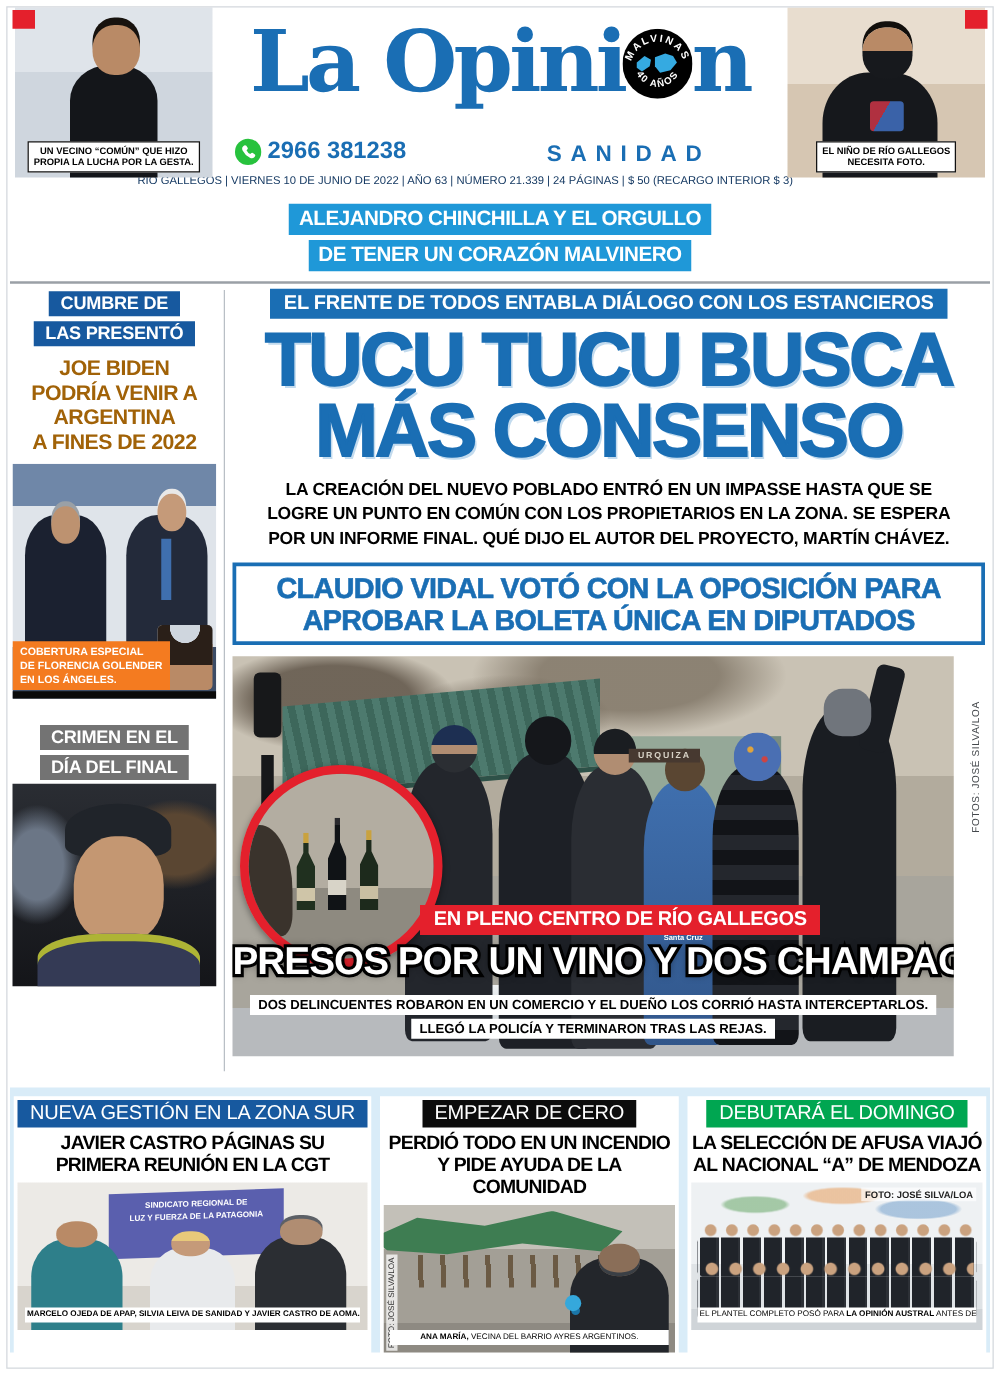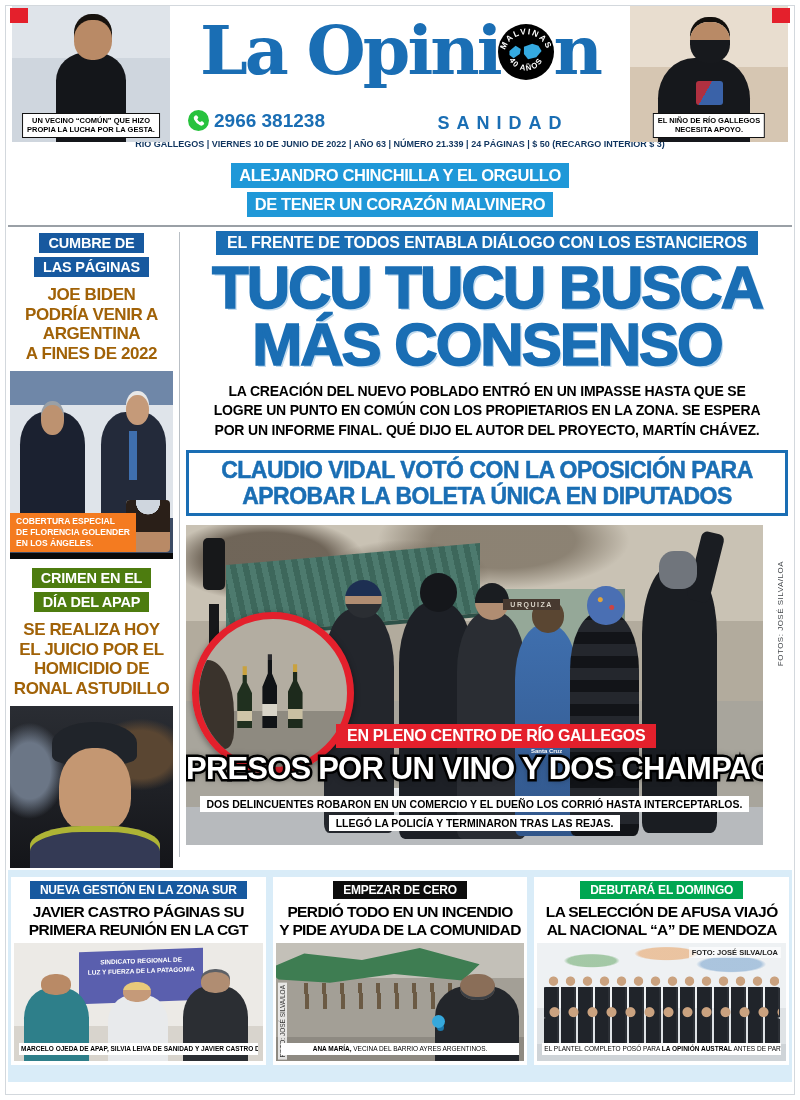--- a/index.html
+++ b/index.html
@@ -18,40 +18,40 @@
   .suit-man{position:absolute;left:28%;top:34%;width:44%;height:70%;background:#14161a;border-radius:45% 45% 0 0/30% 30% 0 0;}
   .suit-head{position:absolute;left:39%;top:10%;width:24%;height:30%;background:#b98a66;border-radius:46%;box-shadow:0 -6px 0 0 #17120e;}
   .boy-body{position:absolute;left:18%;top:38%;width:58%;height:66%;background:#16181c;border-radius:40% 40% 10% 10%/45% 45% 0 0;}
   .boy-head{position:absolute;left:38%;top:12%;width:25%;height:30%;background:linear-gradient(#b98a66 0 45%,#17191d 45%);border-radius:46%;box-shadow:0 -5px 0 0 #120f0c;}
   .boy-logo{position:absolute;left:42%;top:55%;width:17%;height:18%;background:linear-gradient(120deg,#b03040 0 40%,#3a62a8 40%);border-radius:3px;}
   .mh-cap{position:absolute;left:50%;transform:translateX(-50%);bottom:4px;background:#fff;border:1px solid #111;
           font-size:7.5px;font-weight:bold;text-align:center;line-height:1.3;padding:2px 4px;color:#000;width:max-content;max-width:150px;}
   .logo{position:absolute;left:180px;top:16px;width:440px;text-align:center;color:#1a6eb4;z-index:4;}
   .logo-text{font-family:"DejaVu Serif","Liberation Serif",serif;font-weight:bold;font-size:68px;line-height:1;letter-spacing:-3px;white-space:nowrap;margin-top:28px;}
   .badge{display:inline-block;vertical-align:-6px;margin:0 -1px;}
-  .phone{position:absolute;left:188px;top:110px;display:flex;align-items:flex-start;gap:5px;color:#1a6eb4;font-weight:bold;font-size:19px;letter-spacing:0;z-index:4;}
+  .phone{position:absolute;left:188px;top:110px;display:flex;align-items:center;gap:5px;color:#1a6eb4;font-weight:bold;font-size:19px;letter-spacing:0;z-index:4;}
   .wa{width:21px;height:21px;border-radius:50%;background:#27c23d;display:inline-flex;align-items:center;justify-content:center;}
   .austral{position:absolute;left:398px;top:113px;width:210px;text-align:center;color:#1a6eb4;font-weight:bold;font-size:18px;letter-spacing:7px;z-index:4;}
-  .dateline{position:absolute;left:110px;right:110px;top:139px;text-align:center;font-size:9px;font-weight:bold;color:#10355f;z-index:4;white-space:nowrap;}
+  .dateline{position:absolute;left:110px;right:110px;top:139px;text-align:left;font-size:9px;font-weight:normal;color:#10355f;z-index:4;white-space:nowrap;}
 
   
   .teasers{position:absolute;top:163px;left:10px;right:10px;display:flex;gap:10px;z-index:4;}
   .tcol{flex:1;text-align:center;}
   .tline{display:inline-block;color:#fff;font-weight:800;padding:3px 8px;margin-bottom:4px;letter-spacing:-0.4px;white-space:nowrap;}
   .tline.cyan{background:#1f98d8;font-size:16.5px;}
   .tline.green{background:#00a651;font-size:15px;}
   .rule{position:absolute;top:225px;left:8px;right:8px;height:2px;background:#9aa0a6;}
 
   
   .sidebar{position:absolute;left:10px;top:232px;width:163px;text-align:center;z-index:3;}
   .vdiv{position:absolute;left:179px;top:232px;width:1px;height:625px;background:#b9bfc5;}
   .kbox{display:inline-block;color:#fff;font-weight:800;font-size:14.5px;padding:2px 9px;margin:1px 4px 3px;letter-spacing:-0.2px;}
-  .kbox.navy{background:#17599f;} .kbox.red{background:#4d7c0f;}
+  .kbox.navy{background:#17599f;} .kbox.red{background:#737373;}
   .side-head{font-weight:800;font-size:17px;line-height:1.16;color:#a16207;letter-spacing:-0.4px;margin:5px 0 7px;}
-  .side-photo{position:relative;width:100%;height:188px;overflow:hidden;margin-bottom:8px;}
+  .side-photo{position:relative;width:100%;height:188px;overflow:hidden;margin-bottom:20px;}
   .biden-bg{position:absolute;inset:0;background:linear-gradient(#6f87a8 0 18%,#dfe4ea 18% 78%,#3c4c66 78%);}
   .bfig{position:absolute;bottom:6%;width:40%;height:72%;background:#1b2130;border-radius:38% 38% 0 0/24% 24% 0 0;}
   .bfig.a{left:6%;} .bfig.b{right:4%;background:#232a3a;}
   .bhead{position:absolute;width:14%;height:16%;border-radius:48%;}
   .bhead.a{left:19%;top:18%;background:#bd9270;box-shadow:0 -4px 0 0 #9aa0a6;}
   .bhead.b{right:15%;top:13%;background:#c59a79;box-shadow:0 -4px 0 0 #e8e8e8;}
   .btie{position:absolute;right:22%;top:32%;width:5%;height:26%;background:#3f6fae;}
   .ocap{position:absolute;left:0;bottom:7px;background:#f47b20;color:#fff;text-align:left;
         font-size:8.5px;font-weight:bold;line-height:1.3;padding:3px 6px;z-index:2;}
   .avatar{position:absolute;right:3px;bottom:7px;width:44px;height:52px;background:linear-gradient(#cfd6de 0 30%,#b98a66 30%);border-radius:4px;overflow:hidden;z-index:1;}
@@ -123,21 +123,21 @@
             font-size:8px;color:#44484c;letter-spacing:0.5px;}
   .credit-v2{position:absolute;left:2px;top:34%;writing-mode:vertical-rl;transform:rotate(180deg);
             font-size:6.5px;color:#333;background:rgba(255,255,255,.75);padding:2px 1px;z-index:3;}
 
   .court-bar{margin-top:9px;background:#1a6eb4;color:#fff;font-weight:800;font-size:16.5px;letter-spacing:-0.4px;padding:5px 0 6px;text-align:center;white-space:nowrap;}
 
   
   .bottom{position:absolute;left:8px;right:8px;top:870px;height:212px;background:#d9ecf8;z-index:2;padding-top:7px;box-sizing:border-box;}
   .cols{display:flex;gap:7px;padding:0 3px;}
   .col{flex:1;background:#fff;padding:3px 3px 4px;text-align:center;box-sizing:border-box;}
-  .col-kick{display:inline-block;color:#fff;font-weight:700;font-size:12px;padding:2px 10px;letter-spacing:-0.2px;white-space:nowrap;}
+  .col-kick{display:inline-block;color:#fff;font-weight:400;font-size:16px;padding:2px 10px;letter-spacing:-0.2px;white-space:nowrap;}
   .bg-navy{background:#17599f;} .bg-black{background:#0c0c0c;text-align:center;} .bg-green{background:#00a651;}
   .col-head{font-weight:800;font-size:15.5px;line-height:1.14;letter-spacing:-0.6px;color:#000;margin:4px 0 5px;}
   .col-photo{position:relative;height:118px;overflow:hidden;}
   .cp1{background:linear-gradient(#eceae6 0 70%,#d8d4cd 70%);}
   .banner{position:absolute;left:26%;top:6%;width:50%;height:44%;background:#5a5fae;transform:skewY(-2deg);
           color:#fff;font-weight:bold;font-size:6.5px;line-height:1.5;padding-top:6px;box-sizing:border-box;}
   .p1a{position:absolute;left:4%;bottom:-2%;width:26%;height:64%;background:#2e7f8a;border-radius:40% 40% 0 0;}
   .p1a-h{position:absolute;left:11%;bottom:56%;width:12%;height:18%;background:#b98a66;border-radius:46%;}
   .p1b{position:absolute;left:38%;bottom:-2%;width:24%;height:58%;background:#e8eaec;border-radius:40% 40% 0 0;}
   .p1b-h{position:absolute;left:44%;bottom:50%;width:11%;height:17%;background:linear-gradient(#e8c97a 0 40%,#c59a79 40%);border-radius:46%;}
@@ -177,21 +177,21 @@
     <div class="suit-head"></div>
     <div class="mh-cap pre">UN VECINO “COMÚN” QUE HIZO
 PROPIA LA LUCHA POR LA GESTA.</div>
   </div>
 
   <div class="mh-photo r">
     <div class="boy-body"></div>
     <div class="boy-head"></div>
     <div class="boy-logo"></div>
     <div class="mh-cap pre">EL NIÑO DE RÍO GALLEGOS
-NECESITA APOYO.</div>
+NECESITA FOTO.</div>
   </div>
 
   <div class="logo">
     <span class="logo-text"><span>La Opini</span><span class="badge"><svg width="56" height="56" viewBox="0 0 54 54">
         <circle cx="27" cy="27" r="27" fill="#000"></circle>
         <defs>
           <path id="arcT" d="M 6 31 A 21 21 0 0 1 48 31" fill="none"></path>
           <path id="arcB" d="M 9.5 31 A 18 18 0 0 0 44.5 31" fill="none"></path>
         </defs>
         <path d="M11 26 l6 -5 5 3 -1 5 -6 4 -4 -3 z" fill="#35aae1"></path>
@@ -218,21 +218,21 @@
       <span class="tline cyan">DE TENER UN CORAZÓN MALVINERO</span>
     </div>
   </div>
   <div class="rule"></div>
 
   <div class="vdiv"></div>
   <div class="sidebar">
 
     <div>
       <span class="kbox navy">CUMBRE DE</span><br>
-      <span class="kbox navy">LAS PÁGINAS</span>
+      <span class="kbox navy">LAS PRESENTÓ</span>
       <div class="side-head pre">JOE BIDEN
 PODRÍA VENIR A
 ARGENTINA
 A FINES DE 2022</div>
       <div class="side-photo">
         <div class="biden-bg"></div>
         <div class="bfig a"></div>
         <div class="bfig b"></div>
         <div class="bhead a"></div>
         <div class="bhead b"></div>
@@ -242,25 +242,21 @@
 EN LOS ÁNGELES.</div>
         <div class="avatar">
             <div class="avatar-hair"></div>
           </div>
         <div class="bbar"></div>
       </div>
     </div>
 
     <div>
       <span class="kbox red">CRIMEN EN EL</span><br>
-      <span class="kbox red">DÍA DEL APAP</span>
-      <div class="side-head pre">SE REALIZA HOY
-EL JUICIO POR EL
-HOMICIDIO DE
-RONAL ASTUDILLO</div>
+      <span class="kbox red">DÍA DEL FINAL</span>
       <div class="crime-photo">
         <div class="selfie-cap"></div>
         <div class="selfie-face"></div>
         <div class="selfie-jacket"></div>
       </div>
     </div>
   </div>
 
   <div class="main">
     <span class="lead-kicker">EL FRENTE DE TODOS ENTABLA DIÁLOGO CON LOS ESTANCIEROS</span>

